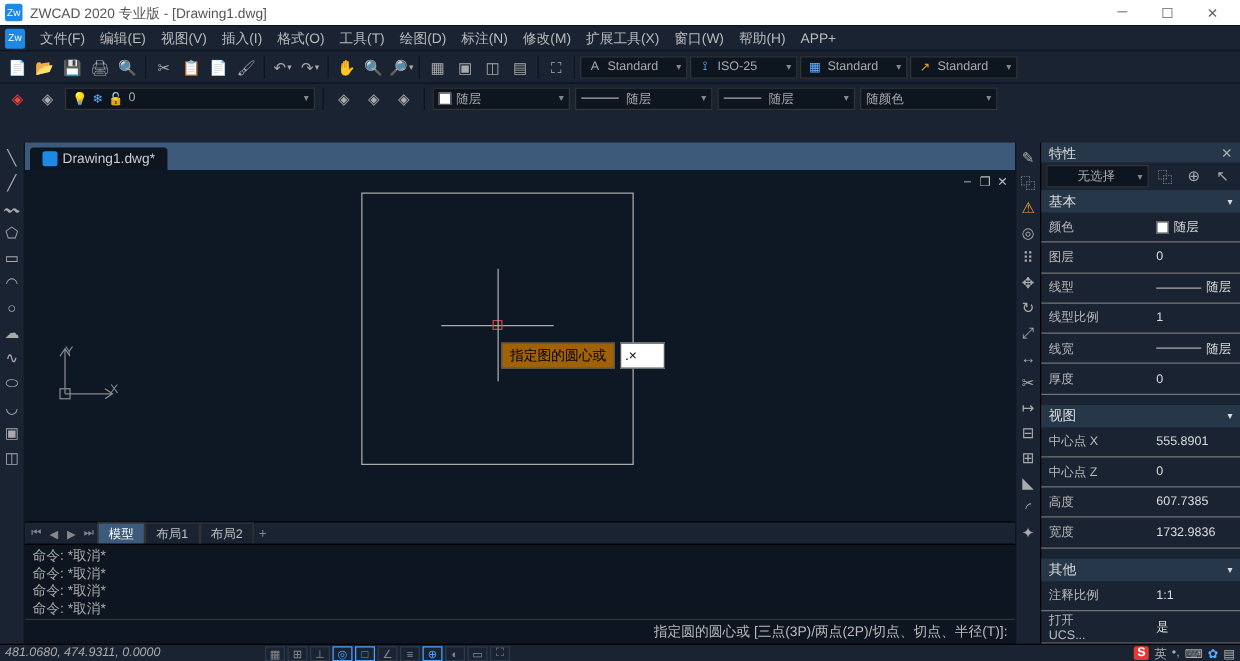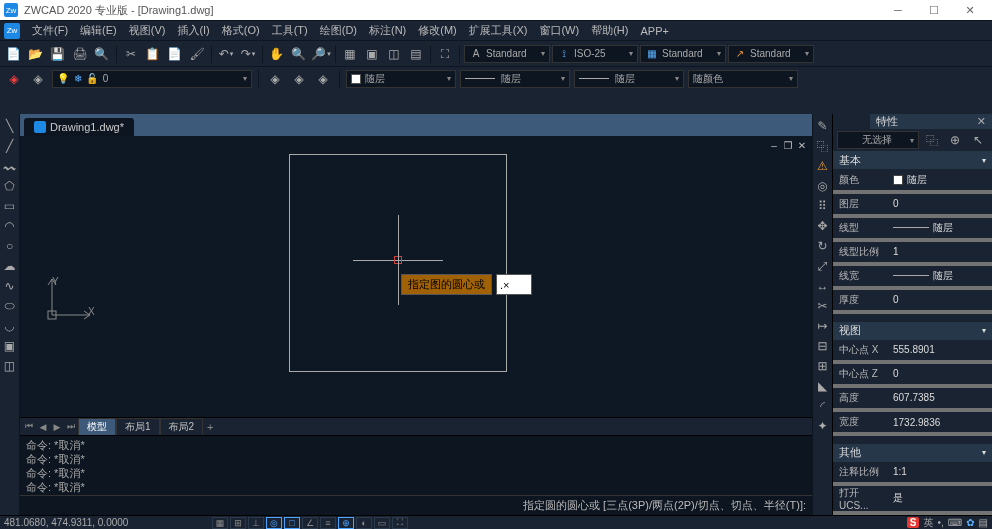--- a/index.html
+++ b/index.html
@@ -59,34 +59,34 @@
 .layout-tabs .lt-add { width: 14px; color: #888; cursor: pointer; text-align: center; }
 
 .cmdwin { height: 80px; background: #0d1520; border-top: 1px solid #000; display: flex; flex-direction: column; }
 .cmd-history { flex: 1; padding: 2px 6px; font-size: 11px; color: #aaa; overflow: hidden; line-height: 14px; font-family: SimSun, monospace; }
 .cmd-input-row { height: 20px; border-top: 1px solid #333; display: flex; align-items: center; padding: 0 6px; font-size: 11px; color: #bbb; justify-content: flex-end; }
 
 .right-tools { width: 20px; background: #1a2332; display: flex; flex-direction: column; padding-top: 2px; border-left: 1px solid #0d1520; }
 .right-tools .tbtn { width: 18px; height: 18px; margin: 1px auto; }
 
 .props-panel { width: 160px; background: #1a2332; border-left: 1px solid #000; display: flex; flex-direction: column; position: relative; }
-.props-title { height: 20px; background: #27374a; display: flex; align-items: center; padding: 0 6px; font-size: 11px; color: #ddd; margin-left: 37px; }
+.props-title { height: 20px; background: #27374a; display: flex; align-items: center; padding: 0 6px; font-size: 11px; color: #ddd; }
 .props-title .px { margin-left: auto; cursor: pointer; color: #aaa; }
 .props-selector { height: 22px; display: flex; align-items: center; padding: 3px 4px; gap: 3px; }
 .props-selector .psel { flex: 1; padding-left: 24px; }
 .props-section { height: 18px; background: #27374a; color: #ddd; padding: 2px 6px; font-size: 11px; display: flex; align-items: center; }
 .props-section::after { content: '▾'; margin-left: auto; font-size: 8px; }
-.prop-row { display: flex; height: 30px; align-items: center; border-bottom: 4px solid #737373; }
+.prop-row { display: flex; height: 30px; align-items: center; border-bottom: 1px solid #737373; gap: 32px; }
 .prop-row .pk { width: 56px; padding-left: 6px; color: #bbb; font-size: 10px; }
 .prop-row .pv { flex: 1; color: #ddd; font-size: 10px; padding-left: 4px; display: flex; align-items: center; gap: 4px; }
 .prop-row .pv .sw { width: 10px; height: 10px; background: #fff; border: 1px solid #444; }
 .prop-row .pv .line { width: 36px; height: 1px; background: #aaa; }
 
 .statusbar { position: absolute; bottom: 0; left: 0; right: 0; height: 14px; background: #1a2332; border-top: 1px solid #000; display: flex; align-items: center; padding: 0 4px; font-size: 10px; color: #aaa; }
-.statusbar .coords { width: 200px; }
+.statusbar .coords { width: 200px; font-style: italic; }
 .statusbar .toggles { display: flex; gap: 2px; margin-left: 8px; }
 .statusbar .sbtn { width: 16px; height: 12px; border: 1px solid #2a3a4d; display: flex; align-items: center; justify-content: center; font-size: 9px; cursor: pointer; color: #888; }
 .statusbar .sbtn.on { color: #4aa3ff; border-color: #4aa3ff; }
 .statusbar .right { margin-left: auto; display: flex; gap: 4px; align-items: center; }
 .statusbar .ime { background: #e53935; color: #fff; padding: 0 3px; border-radius: 2px; font-weight: bold; }
 </style>
 </head>
 <body>
 
 <div class="titlebar">

